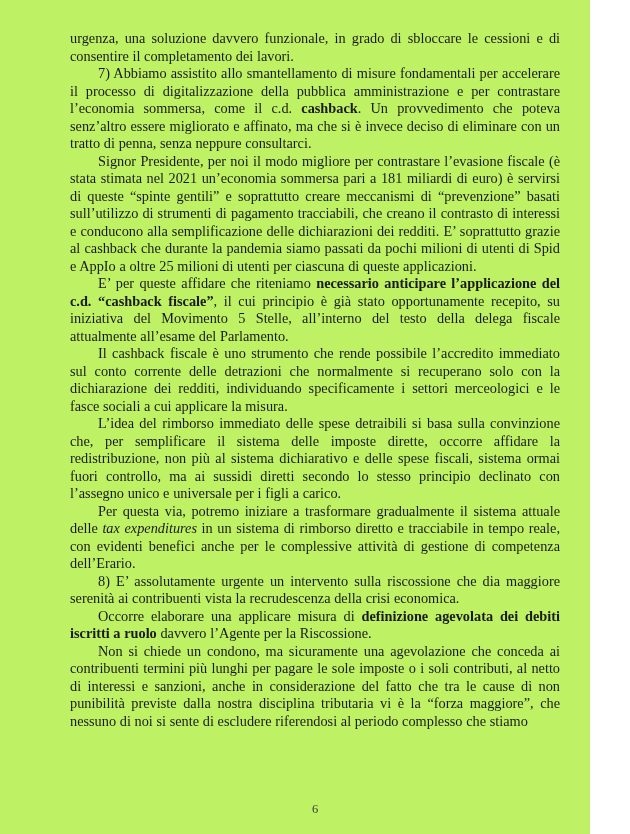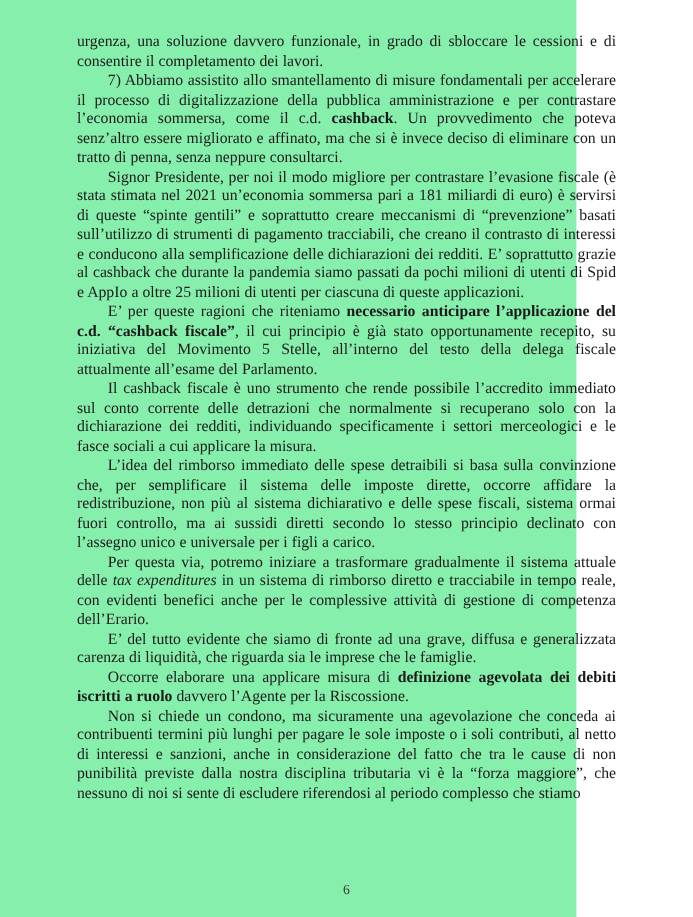--- a/index.html
+++ b/index.html
@@ -12,23 +12,23 @@
     height: 834px;
     font-family: "Liberation Serif", "DejaVu Serif", serif;
     color: #1a1a1a;
     position: relative;
     overflow: hidden;
   }
   #page {
     position: absolute;
     left: 0;
     top: 0;
-    width: 524px;
+    width: 590px;
     height: 834px;
-    background: #86efac;
+    background: #bef264;
   }
   #text-column {
     position: absolute;
     left: 70px;
     top: 30px;
     width: 490px;
   }
   p.para {
     margin: 0;
     padding: 0;
@@ -63,22 +63,22 @@
   }
 </style>
 </head>
 <body>
 
 <div id="page">
   <div id="text-column">
       <p class="para no-indent"><span>urgenza, una soluzione davvero funzionale, in grado di sbloccare le cessioni e di consentire il completamento dei lavori.</span></p>
       <p class="para"><span>7) Abbiamo assistito allo smantellamento di misure fondamentali per accelerare il processo di digitalizzazione della pubblica amministrazione e per contrastare l’economia sommersa, come il c.d. </span><b>cashback</b><span>. Un provvedimento che poteva senz’altro essere migliorato e affinato, ma che si è invece deciso di eliminare con un tratto di penna, senza neppure consultarci.</span></p>
       <p class="para"><span>Signor Presidente, per noi il modo migliore per contrastare l’evasione fiscale (è stata stimata nel 2021 un’economia sommersa pari a 181 miliardi di euro) è servirsi di queste “spinte gentili” e soprattutto creare meccanismi di “prevenzione” basati sull’utilizzo di strumenti di pagamento tracciabili, che creano il contrasto di interessi e conducono alla semplificazione delle dichiarazioni dei redditi. E’ soprattutto grazie al cashback che durante la pandemia siamo passati da pochi milioni di utenti di Spid e AppIo a oltre 25 milioni di utenti per ciascuna di queste applicazioni.</span></p>
-      <p class="para"><span>E’ per queste ragioni che riteniamo </span><b>necessario anticipare l’applicazione del c.d. “cashback fiscale”</b><span>, il cui principio è già stato opportunamente recepito, su iniziativa del Movimento 5 Stelle, all’interno del testo della delega fiscale attualmente all’esame del Parlamento.</span></p>
+      <p class="para"><span>E’ per queste affidare che riteniamo </span><b>necessario anticipare l’applicazione del c.d. “cashback fiscale”</b><span>, il cui principio è già stato opportunamente recepito, su iniziativa del Movimento 5 Stelle, all’interno del testo della delega fiscale attualmente all’esame del Parlamento.</span></p>
       <p class="para"><span>Il cashback fiscale è uno strumento che rende possibile l’accredito immediato sul conto corrente delle detrazioni che normalmente si recuperano solo con la dichiarazione dei redditi, individuando specificamente i settori merceologici e le fasce sociali a cui applicare la misura.</span></p>
       <p class="para"><span>L’idea del rimborso immediato delle spese detraibili si basa sulla convinzione che, per semplificare il sistema delle imposte dirette, occorre affidare la redistribuzione, non più al sistema dichiarativo e delle spese fiscali, sistema ormai fuori controllo, ma ai sussidi diretti secondo lo stesso principio declinato con l’assegno unico e universale per i figli a carico.</span></p>
       <p class="para"><span>Per questa via, potremo iniziare a trasformare gradualmente il sistema attuale delle </span><i>tax expenditures</i><span> in un sistema di rimborso diretto e tracciabile in tempo reale, con evidenti benefici anche per le complessive attività di gestione di competenza dell’Erario.</span></p>
-      <p class="para"><span>E’ del tutto evidente che siamo di fronte ad una grave, diffusa e generalizzata carenza di liquidità, che riguarda sia le imprese che le famiglie.</span></p>
+      <p class="para"><span>8) E’ assolutamente urgente un intervento sulla riscossione che dia maggiore serenità ai contribuenti vista la recrudescenza della crisi economica.</span></p>
       <p class="para"><span>Occorre elaborare una applicare misura di </span><b>definizione agevolata dei debiti iscritti a ruolo</b><span> davvero l’Agente per la Riscossione.</span></p>
       <p class="para"><span>Non si chiede un condono, ma sicuramente una agevolazione che conceda ai contribuenti termini più lunghi per pagare le sole imposte o i soli contributi, al netto di interessi e sanzioni, anche in considerazione del fatto che tra le cause di non punibilità previste dalla nostra disciplina tributaria vi è la “forza maggiore”, che nessuno di noi si sente di escludere riferendosi al periodo complesso che stiamo</span></p>
     </div>
   <div id="page-number">6</div>
 </div>
 
 </body></html>

